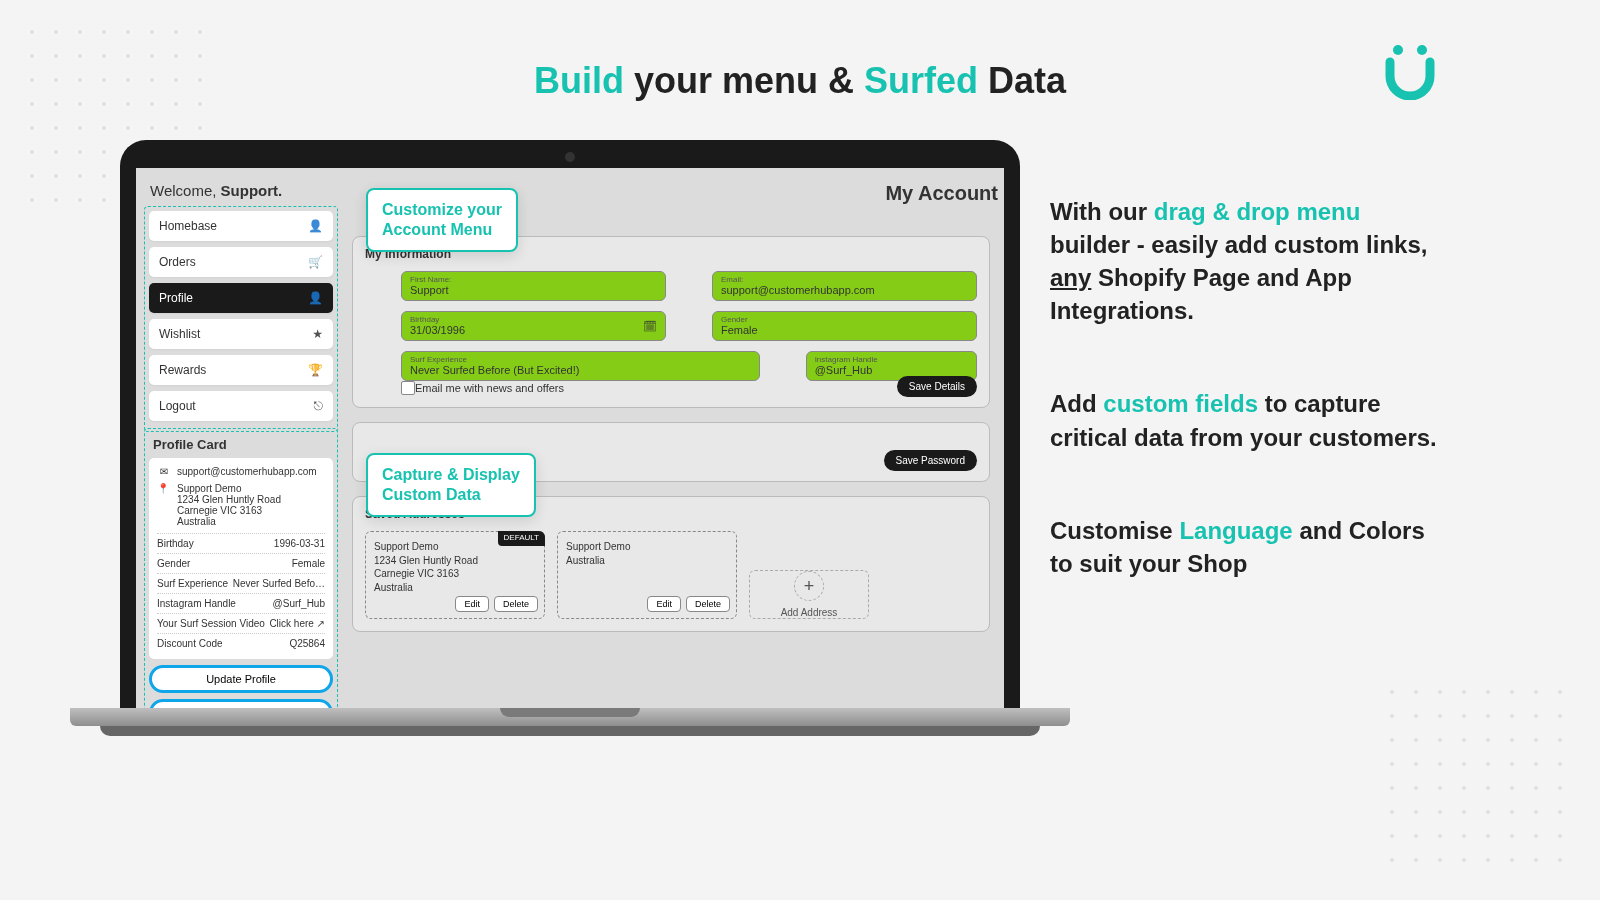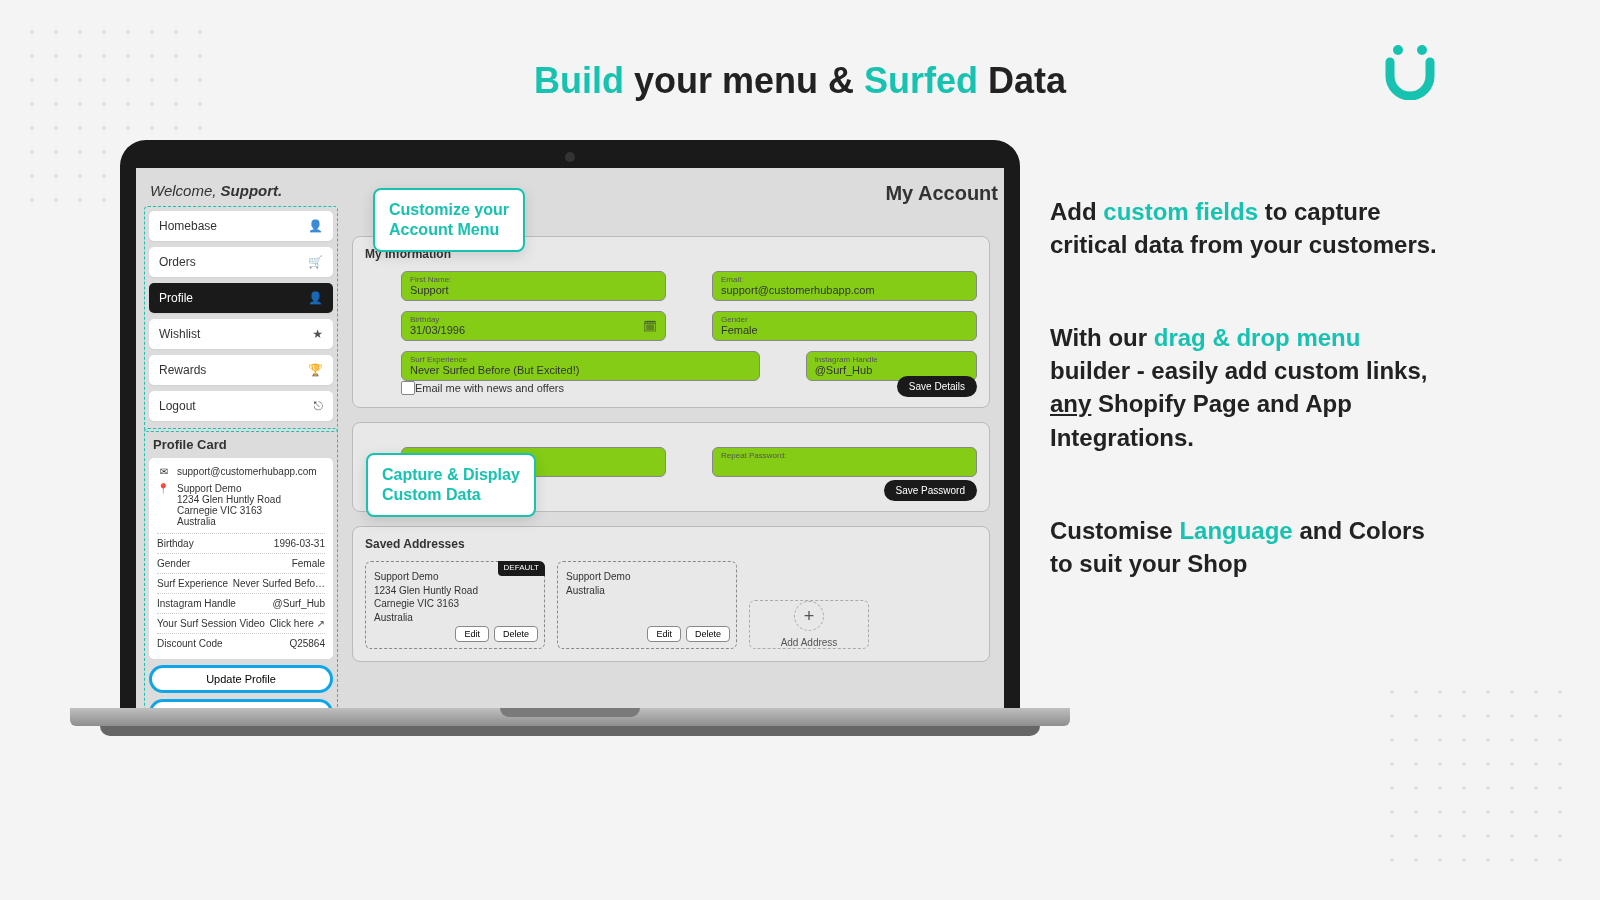--- a/index.html
+++ b/index.html
@@ -21,21 +21,21 @@
 
 .laptop { position: absolute; top: 140px; left: 120px; width: 900px; }
 .bezel { background: #1a1a1a; border-radius: 26px 26px 0 0; padding: 28px 16px 0 16px; position: relative; }
 .camera { position: absolute; top: 12px; left: 50%; transform: translateX(-50%); width: 10px; height: 10px; background: #333; border-radius: 50%; }
 .screen { background: #dcdcdc; height: 540px; overflow: hidden; position: relative; font-size: 11px; color: #333; }
 .base-top { height: 18px; background: linear-gradient(#bfbfbf,#8e8e8e); margin: 0 -50px; border-radius: 0 0 6px 6px; position: relative; }
 .notch { position: absolute; top: 0; left: 50%; transform: translateX(-50%); width: 140px; height: 9px; background: #7a7a7a; border-radius: 0 0 10px 10px; }
 .base-bottom { height: 10px; background: #666; margin: 0 -20px; border-radius: 0 0 14px 14px; }
 
 
-.welcome { position: absolute; top: 14px; left: 14px; font-size: 15px; font-style: italic; }
+.welcome { position: absolute; top: 14px; left: 14px; font-size: 15px; }
 .welcome b { font-weight:700; }
 .pagetitle { position: absolute; top: 14px; right: 6px; font-size: 20px; font-weight:600; }
 
 .sidebar-wrap { position: absolute; top: 38px; left: 8px; width: 194px; border: 1px dashed #17c2b0; border-radius: 4px; padding: 4px; }
 .menu-item { background: #fff; border-radius: 5px; padding: 8px 10px; margin-bottom: 6px; display: flex; justify-content: space-between; align-items: center; font-size: 12px; box-shadow: 0 1px 2px rgba(0,0,0,.05); }
 .menu-item.active { background: #1a1a1a; color: #fff; }
 .menu-ico { font-size: 12px; opacity: .85; }
 
 .profile-card-wrap { position: absolute; top: 260px; left: 8px; width: 194px; border: 1px dashed #17c2b0; border-radius: 4px; padding: 4px; }
 .pc-title { font-size: 13px; font-weight: 600; padding: 4px 4px 6px; }
@@ -60,21 +60,21 @@
 .addr-row { display:flex; gap:12px; align-items:flex-end; }
 .addr-card { border:1px dashed #888; border-radius:6px; padding:8px; width:180px; position:relative; font-size:10px; line-height:1.35; }
 .addr-default { position:absolute; top:-1px; right:-1px; background:#1a1a1a; color:#fff; font-size:8px; padding:2px 6px; border-radius:0 6px 0 4px; }
 .addr-actions { position:absolute; bottom:6px; right:6px; display:flex; gap:5px; }
 .mini-btn { border:1px solid #888; background:#fff; border-radius:4px; padding:2px 8px; font-size:9px; }
 .add-addr { border:1px dashed #aaa; border-radius:6px; width:120px; display:flex; flex-direction:column; align-items:center; justify-content:center; font-size:10px; color:#555; }
 .add-plus { width:30px; height:30px; border:1px dashed #aaa; border-radius:50%; display:flex; align-items:center; justify-content:center; font-size:18px; margin-bottom:6px; }
 
 
 .callout { position:absolute; background:#fff; border:2px solid #17c2b0; border-radius:8px; color:#17c2b0; font-weight:600; padding:10px 14px; font-size:16px; line-height:1.25; box-shadow:0 4px 14px rgba(0,0,0,.12); z-index:5; }
-.callout.c1 { top: 20px; left: 237px; }
+.callout.c1 { top: 20px; left: 230px; }
 .callout.c2 { top: 285px; left: 230px; }
 
 
 .side { position: absolute; left: 1050px; top: 195px; width: 390px; }
 .side p { font-size: 24px; line-height:1.38; color:#222; margin-bottom: 60px; font-weight:600; }
 .side .teal { color:#17c2b0; }
 .side u { text-decoration: underline; }
 </style>
 </head>
 <body>
@@ -216,30 +216,20 @@
               </div>
           </div>
           <div class="chk-row">
             <span class="chk"></span>
             <span>Email me with news and offers</span>
           </div>
           <button class="btn-dark">Save Details</button>
         </div>
 
         <div class="card" style="padding-top:24px; padding-bottom:34px;">
-          <div class="fields">
-            <div class="field" style="flex:1">
-                <div class="lab">&nbsp;</div>
-                <div class="val">&nbsp;</div>
-              </div>
-            <div class="field" style="flex:1">
-                <div class="lab">Repeat Password:</div>
-                <div class="val">&nbsp;</div>
-              </div>
-          </div>
           <button class="btn-dark">Save Password</button>
         </div>
 
         <div class="card">
           <div class="card-title">Saved Addresses</div>
           <div class="addr-row">
             <div class="addr-card" style="height:88px">
               <div class="addr-default">DEFAULT</div>
               <span>Support Demo</span><br>
               <span>1234 Glen Huntly Road</span><br>
@@ -268,16 +258,16 @@
 
     </div>
   </div>
   <div class="base-top">
       <div class="notch"></div>
     </div>
   <div class="base-bottom"></div>
 </div>
 
 <div class="side">
+  <p><span>With our </span><span class="teal">drag &amp; drop menu</span><span> builder - easily add custom links, </span><u>any</u><span> Shopify Page and App Integrations.</span></p>
   <p><span>Add </span><span class="teal">custom fields</span><span> to capture critical data from your customers.</span></p>
-  <p><span>With our </span><span class="teal">drag &amp; drop menu</span><span> builder - easily add custom links, </span><u>any</u><span> Shopify Page and App Integrations.</span></p>
   <p><span>Customise </span><span class="teal">Language</span><span> and Colors to suit your Shop</span></p>
 </div>
 
 </body></html>

